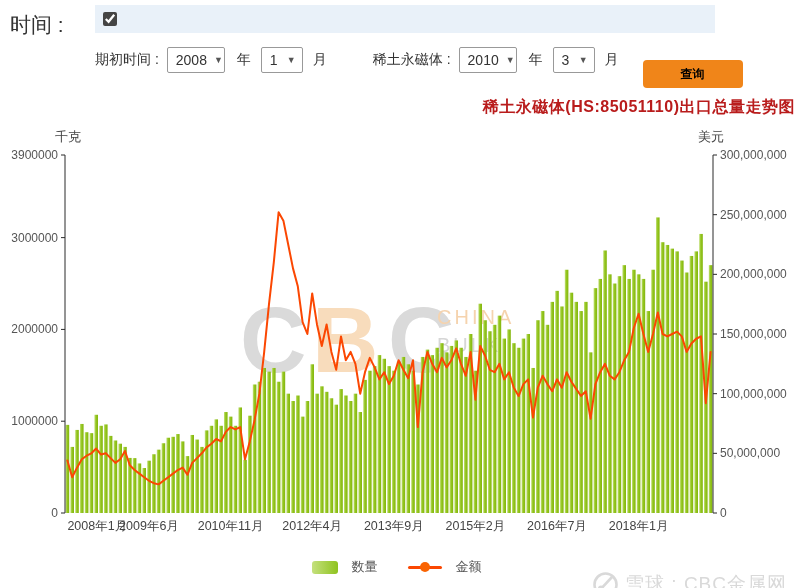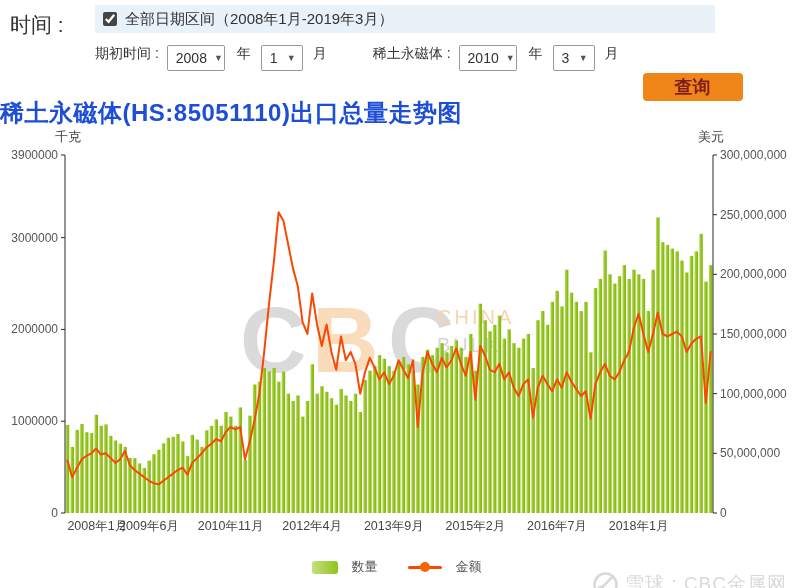--- a/index.html
+++ b/index.html
@@ -8,41 +8,41 @@
     background:#fff;font-family:"Liberation Sans","DejaVu Sans",sans-serif;
   }
   .row1-label{position:absolute;left:10px;top:11px;font-size:21px;color:#333;}
   .row1-band{
     position:absolute;left:95px;top:5px;width:620px;height:28px;background:#e9f1f9;
     display:flex;align-items:center;gap:8px;padding-left:8px;box-sizing:border-box;
     font-size:15px;color:#333;
   }
   .row1-band input{width:14px;height:14px;margin:0;accent-color:#444;}
   .row2{
-    position:absolute;left:95px;top:45px;height:30px;display:flex;align-items:flex-start;
+    position:absolute;left:95px;top:45px;height:30px;display:flex;align-items:center;
     font-size:14px;color:#333;white-space:nowrap;
   }
   .sel{
     height:26px;border:1px solid #999;border-radius:2px;background:#fff;
     display:inline-flex;align-items:center;justify-content:space-between;
     padding:0 6px 0 8px;box-sizing:border-box;color:#333;cursor:pointer;
   }
   .sel .arr{font-size:9px;color:#555;margin-left:7px;}
   .w56{width:58px;} .w40{width:42px;}
   .gap8{display:inline-block;width:8px;} .gap12{display:inline-block;width:12px;}
   .gap10{display:inline-block;width:10px;} .gap46{display:inline-block;width:46px;}
   .btn{
     width:100px;height:28px;margin-left:24px;border:none;border-radius:4px;
-    background:#f08519;color:#7f1d1d;font-size:18px;font-weight:bold;cursor:pointer;
+    background:#f08519;color:#000000;font-size:12px;font-weight:bold;cursor:pointer;
     font-family:inherit;
     margin-top:28px;
   }
   .title{
-    position:absolute;top:97px;left:0;width:100%;text-align:left;
-    font-size:24px;font-weight:bold;color:#1d4ed8;letter-spacing:0.5px;
+    position:absolute;top:97px;left:0;width:100%;text-align:right;
+    font-size:16px;font-weight:bold;color:#b91c1c;letter-spacing:0.5px;
   }
   #chart{position:absolute;top:128px;left:0;}
   .legend{
     position:absolute;top:558px;left:0;width:100%;display:flex;justify-content:center;
     align-items:center;gap:14px;font-size:13px;color:#555;
   }
   .legend .swatch{width:26px;height:13px;border-radius:3px;
     background:linear-gradient(to right,#c4e07d,#8fc31f);}
   .legend .lineSym{position:relative;width:34px;height:3px;background:#fb4702;
     border-radius:2px;margin-left:14px;}
@@ -53,21 +53,20 @@
     position:absolute;top:551px;right:8px;display:flex;align-items:flex-start;gap:6px;
     color:#d9d9d9;font-size:19px;letter-spacing:1px;margin-top:20px;
   }
 </style>
 </head>
 <body>
 
 <div class="row1-label">时间 :</div>
 <div class="row1-band">
   <input type="checkbox" checked="" style="">
-  <span>全部日期区间（2008年1月-2019年3月）</span>
 </div>
 
 <div class="row2">
   <span>期初时间 :</span>
   <span class="gap8"></span>
   <span class="sel w56">
     <span>2008</span>
     <span class="arr">▼</span>
   </span>
   <span class="gap12"></span>

